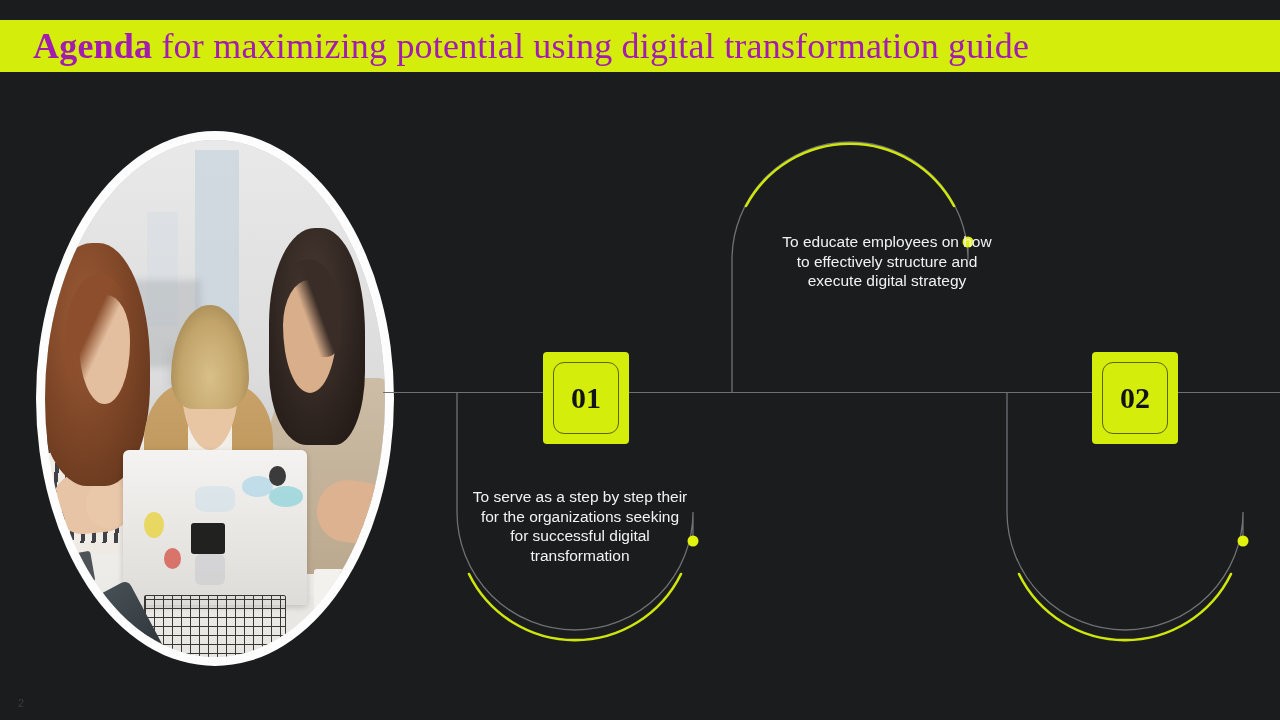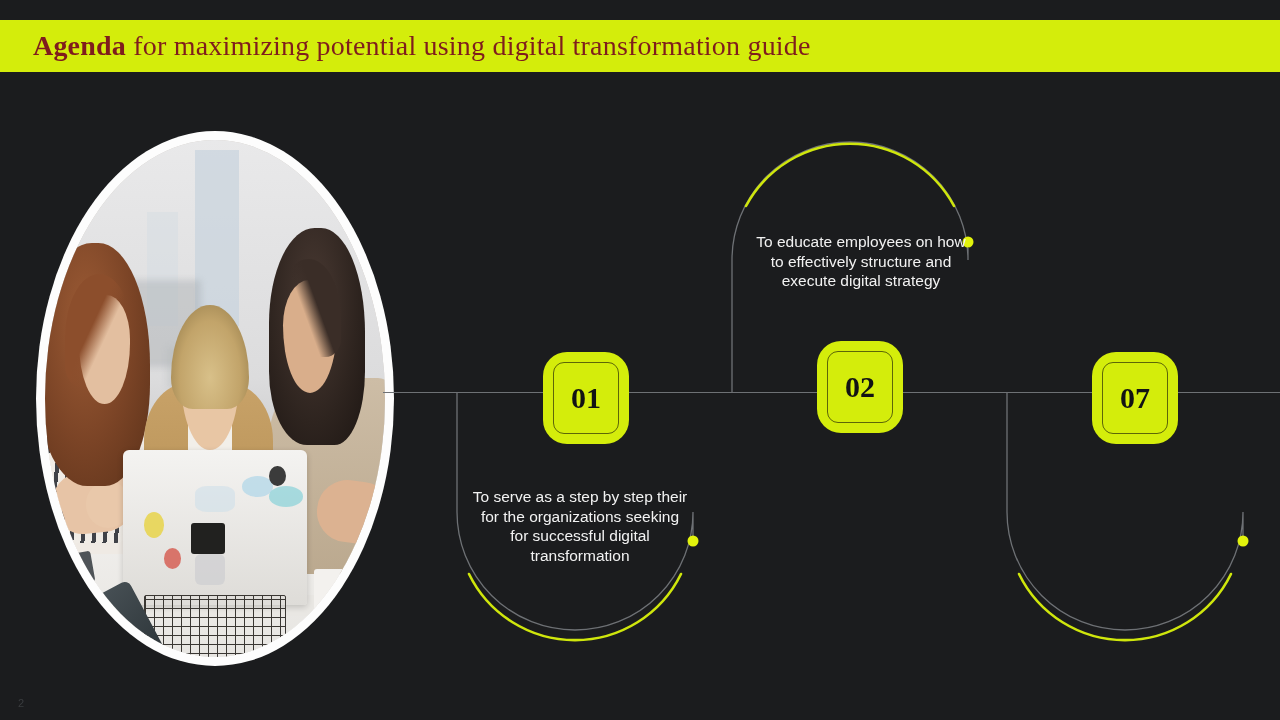--- a/index.html
+++ b/index.html
@@ -18,22 +18,22 @@
   
   #title-bar {
     position:absolute;
     left:0; top:20px;
     width:1280px; height:52px;
     background:#d4ed0b;
     display:flex; align-items:center;
   }
   #title-text {
     font-family:"Liberation Serif", serif;
-    font-size:28px;
-    color:#7f1d1d;
+    font-size:36px;
+    color:#a21caf;
     letter-spacing:.2px;
     padding-left:33px;
     white-space:nowrap;
   }
   #title-text .lead { font-weight:bold; }
 
   
   #photo-wrap {
     position:absolute;
     left:36px; top:131px;
@@ -137,21 +137,21 @@
     left:383px; top:392px;
     width:897px; height:1px;
     background:#6e7175;
   }
 
   
   .badge {
     position:absolute;
     width:86px; height:92px;
     background:#d4ed0b;
-    border-radius:24px;
+    border-radius:4px;
     display:flex; align-items:center; justify-content:center;
   }
   .badge .inner {
     width:66px; height:72px;
     border:1px solid #5c6608;
     border-radius:11px;
     display:flex; align-items:center; justify-content:center;
   }
   .badge .num {
     font-family:"Liberation Serif", serif;
@@ -169,21 +169,21 @@
   #arc-03 { left:1005px; top:392px; width:260px; height:255px; }
 
   .caption {
     position:absolute;
     text-align:center;
     color:#f2f2f2;
     font-size:15.5px;
     line-height:19.5px;
   }
   #cap-01 { left:470px; top:487px; width:220px; }
-  #cap-02 { left:752px; top:232px; width:218px; }
+  #cap-02 { left:778px; top:232px; width:218px; }
   #cap-03 { left:1020px; top:487px; width:222px; }
 
   #page-number {
     position:absolute;
     left:18px; top:697px;
     font-size:11px;
     color:#3a3c3f;
   }
 </style>
 </head>
@@ -256,33 +256,28 @@
       <span class="num">01</span>
     </div>
   </div>
   <div class="caption" id="cap-01">To serve as a step by step their for the organizations seeking for successful digital transformation</div>
 
   <svg class="arc" id="arc-02" viewBox="0 0 260 262">
     <path d="M2,262 L2,130 A118,118 0 0 1 238,130 L238,118" fill="none" stroke="#6e7175" stroke-width="1.3"></path>
     <path d="M16,76 A118,118 0 0 1 224,76" fill="none" stroke="#cfe60c" stroke-width="2.6" stroke-linecap="round"></path>
     <circle cx="238" cy="112" r="5.5" fill="#e2f30c"></circle>
   </svg>
-  <div class="badge" id="badge-02">
-    <div class="inner">
-      <span class="num">02</span>
-    </div>
-  </div>
   <div class="caption" id="cap-02">To educate employees on how to effectively  structure and execute digital strategy</div>
 
   <svg class="arc" id="arc-03" viewBox="0 0 260 255">
     <path d="M2,0 L2,120 A118,118 0 0 0 238,120 L238,150" fill="none" stroke="#6e7175" stroke-width="1.3"></path>
     <path d="M14,182 A118,118 0 0 0 226,182" fill="none" stroke="#cfe60c" stroke-width="2.6" stroke-linecap="round"></path>
     <circle cx="238" cy="149" r="5.5" fill="#e2f30c"></circle>
   </svg>
   <div class="badge" id="badge-03">
     <div class="inner">
-      <span class="num">07</span>
+      <span class="num">02</span>
     </div>
   </div>
 
   <div id="page-number">2</div>
 
 </div>
 
 </body></html>

